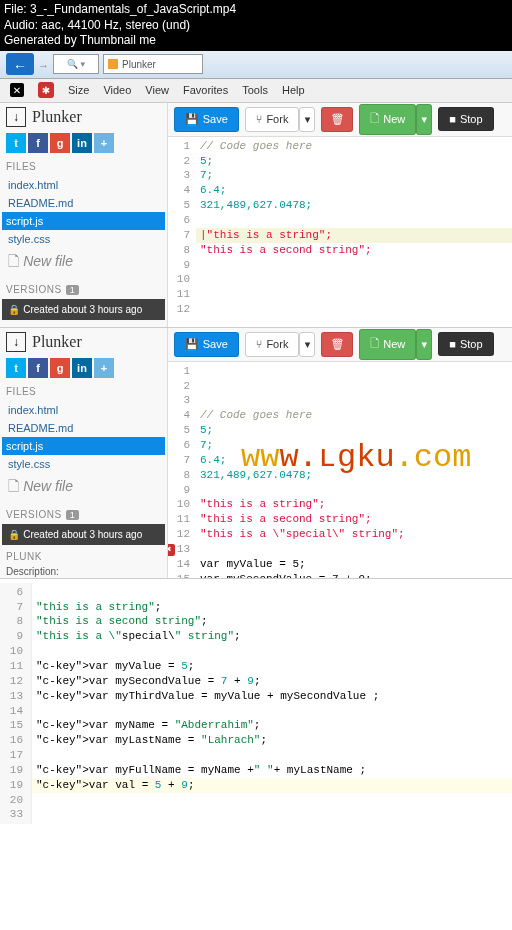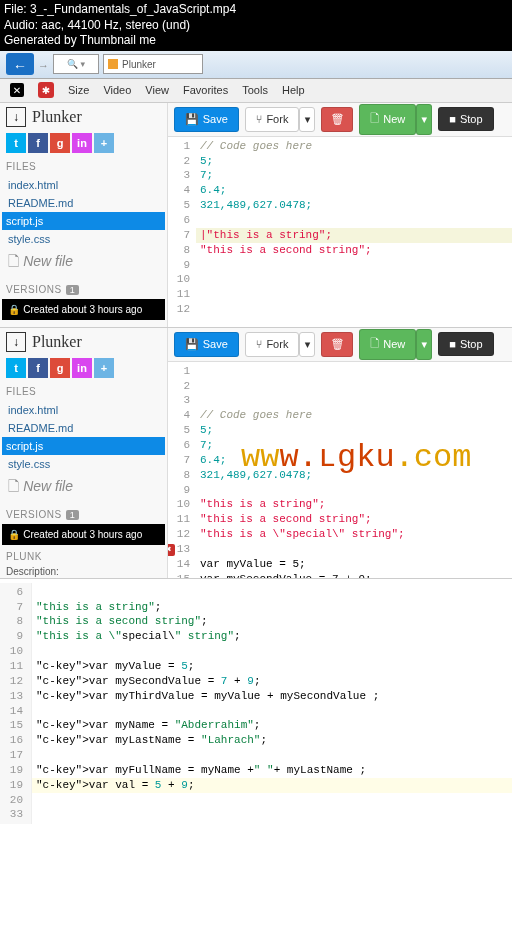--- a/index.html
+++ b/index.html
@@ -18,28 +18,28 @@
 .menu-item { color: #333; font-size: 11px; cursor: pointer; }
 .app-row { display: flex; height: 225px; border-bottom: 1px solid #ccc; }
 .app-row.second { height: 251px; }
 .sidebar { width: 168px; background: #f8f8f8; border-right: 1px solid #ddd; padding: 4px 6px; overflow: hidden; }
 .plunker-head { display: flex; align-items: center; gap: 6px; margin-bottom: 6px; }
 .plunker-logo-box { width: 20px; height: 20px; border: 1px solid #333; display: flex; align-items: center; justify-content: center; font-size: 12px; }
 .plunker-title { font-family: Georgia, serif; font-size: 16px; color: #333; }
 .social { display: flex; gap: 2px; margin-bottom: 8px; }
 .soc { width: 20px; height: 20px; display: flex; align-items: center; justify-content: center; color: #fff; font-size: 11px; font-weight: bold; }
 .soc.tw { background: #00acee; } .soc.fb { background: #3b5998; } .soc.gp { background: #dd4b39; }
-.soc.in { background: #d946ef; } .soc.pl { background: #6cb4e4; }
+.soc.in { background: #0369a1; } .soc.pl { background: #6cb4e4; }
 .sec-head { font-size: 10px; color: #888; margin: 6px 0 4px; letter-spacing: 0.5px; }
 .file-item { font-size: 11px; padding: 3px 2px; color: #2a6496; cursor: pointer; }
 .file-item.sel { background: #0d8ae6; color: #fff; padding: 3px 4px; margin: 0 -4px; }
 .new-file { font-size: 14px; color: #888; font-style: italic; padding: 3px 2px; }
 .new-file::before { content: "🗋 "; font-style: normal; }
 .ver-badge { display: inline-block; background: #999; color: #fff; font-size: 9px; padding: 0 4px; border-radius: 2px; margin-left: 4px; }
-.created { background: #000000; color: #fff; font-size: 10px; padding: 5px 6px; margin: 4px -4px 0; }
+.created { background: #404040; color: #fff; font-size: 10px; padding: 5px 6px; margin: 4px -4px 0; }
 .created::before { content: "🔒 "; }
 .plunk-desc { font-size: 10px; color: #555; margin-top: 4px; }
 .desc-box { width: 100%; border: 1px solid #ccc; height: 16px; margin-top: 2px; }
 .main { flex: 1; display: flex; flex-direction: column; }
 .toolbar { background: #f8f8f8; border-bottom: 1px solid #ddd; height: 34px; display: flex; align-items: center; gap: 6px; padding: 0 6px; }
 .btn { display: inline-flex; align-items: center; gap: 4px; padding: 5px 10px; font-size: 11px; border-radius: 3px; cursor: pointer; border: 1px solid rgba(0,0,0,0.15); }
 .btn.save { background: #0d8ae6; color: #fff; }
 .btn.fork { background: #fff; color: #333; border: 1px solid #ccc; }
 .btn.del { background: #d9534f; color: #fff; padding: 5px 8px; }
 .btn.new { background: #5cb85c; color: #fff; }

